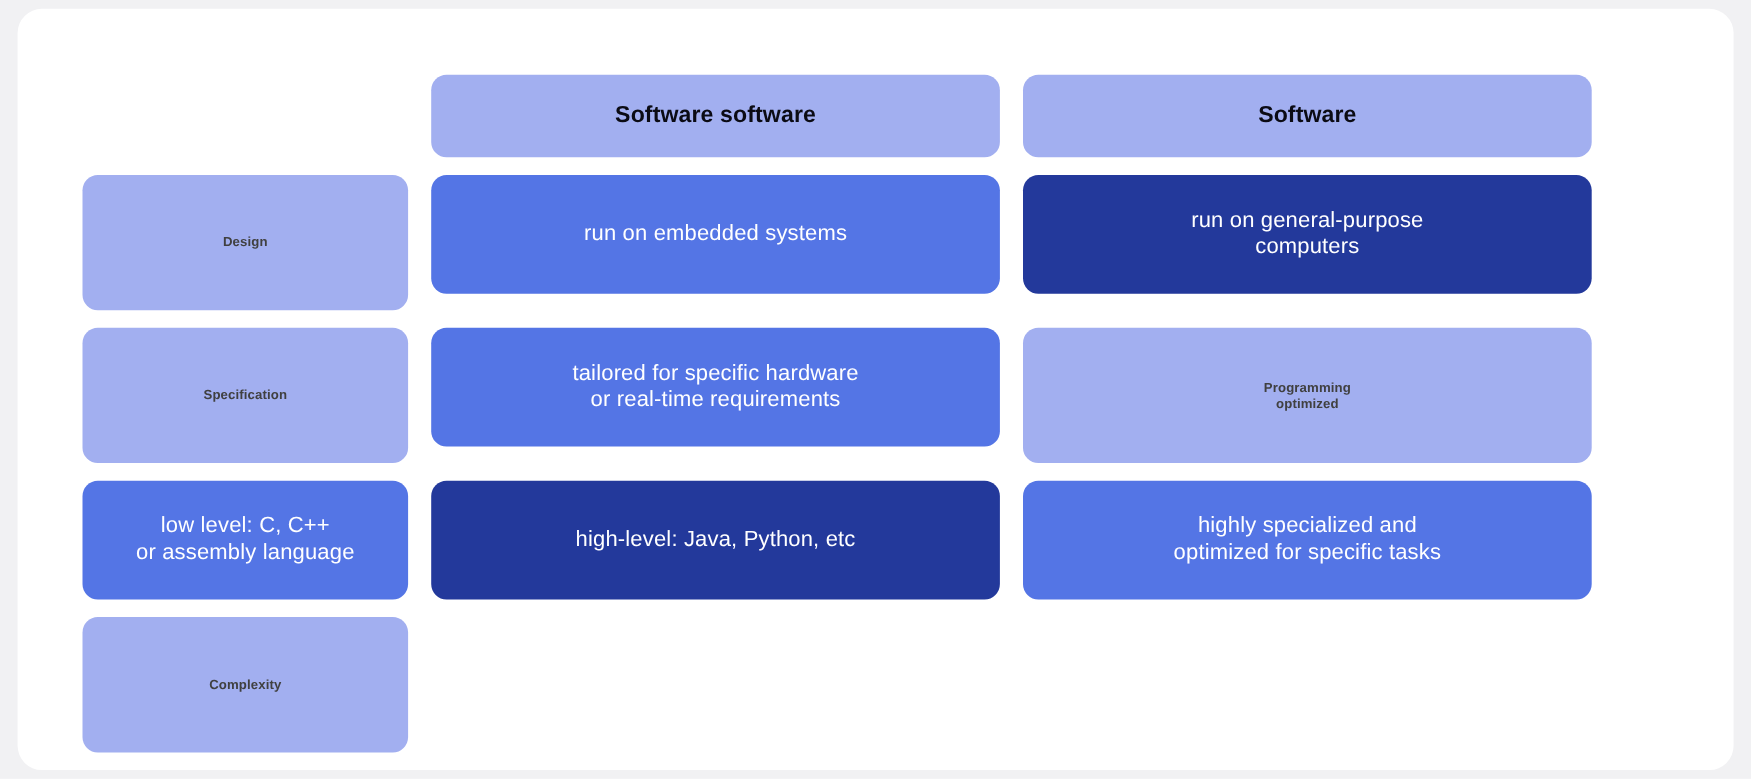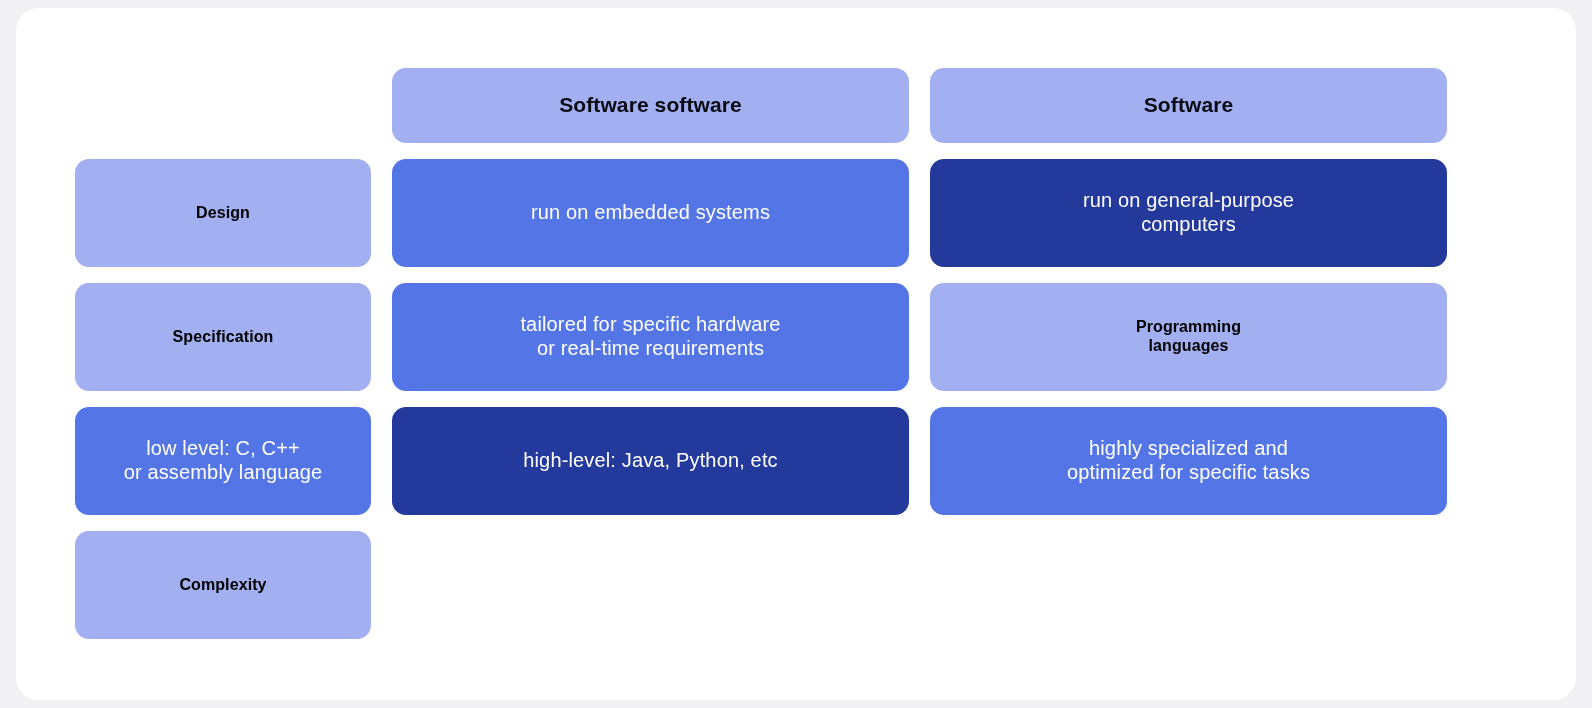--- a/index.html
+++ b/index.html
@@ -59,24 +59,24 @@
     height: 75px;
     background: #a2aff0;
     color: #0b0b14;
     font-size: 21px;
     font-weight: 700;
     letter-spacing: .1px;
   }
 
   
   .cell.label {
-    height: 108px;
+    height: 123px;
     background: #a2aff0;
-    color: #000000;
-    font-size: 16px;
+    color: #404040;
+    font-size: 12px;
     font-weight: 700;
     letter-spacing: .1px;
   }
 
   
   .cell.value {
     height: 108px;
     color: #ffffff;
     font-size: 20px;
     font-weight: 400;
@@ -100,21 +100,21 @@
     <div class="cell label">Design</div>
     <div class="cell value mid">run on embedded systems</div>
     <div class="cell value dark">run on general-purpose
 computers</div>
 
     <div class="cell label">Specification</div>
     <div class="cell value mid">tailored for specific hardware
 or real-time requirements</div>
 
     <div class="cell label">Programming
-languages</div>
+optimized</div>
     <div class="cell value mid">low level: C, C++
 or assembly language</div>
     <div class="cell value dark">high-level: Java, Python, etc</div>
 
     <div class="cell value mid">highly specialized and
 optimized for specific tasks</div>
     <div class="cell label">Complexity</div>
 
   </div>
 </div>

